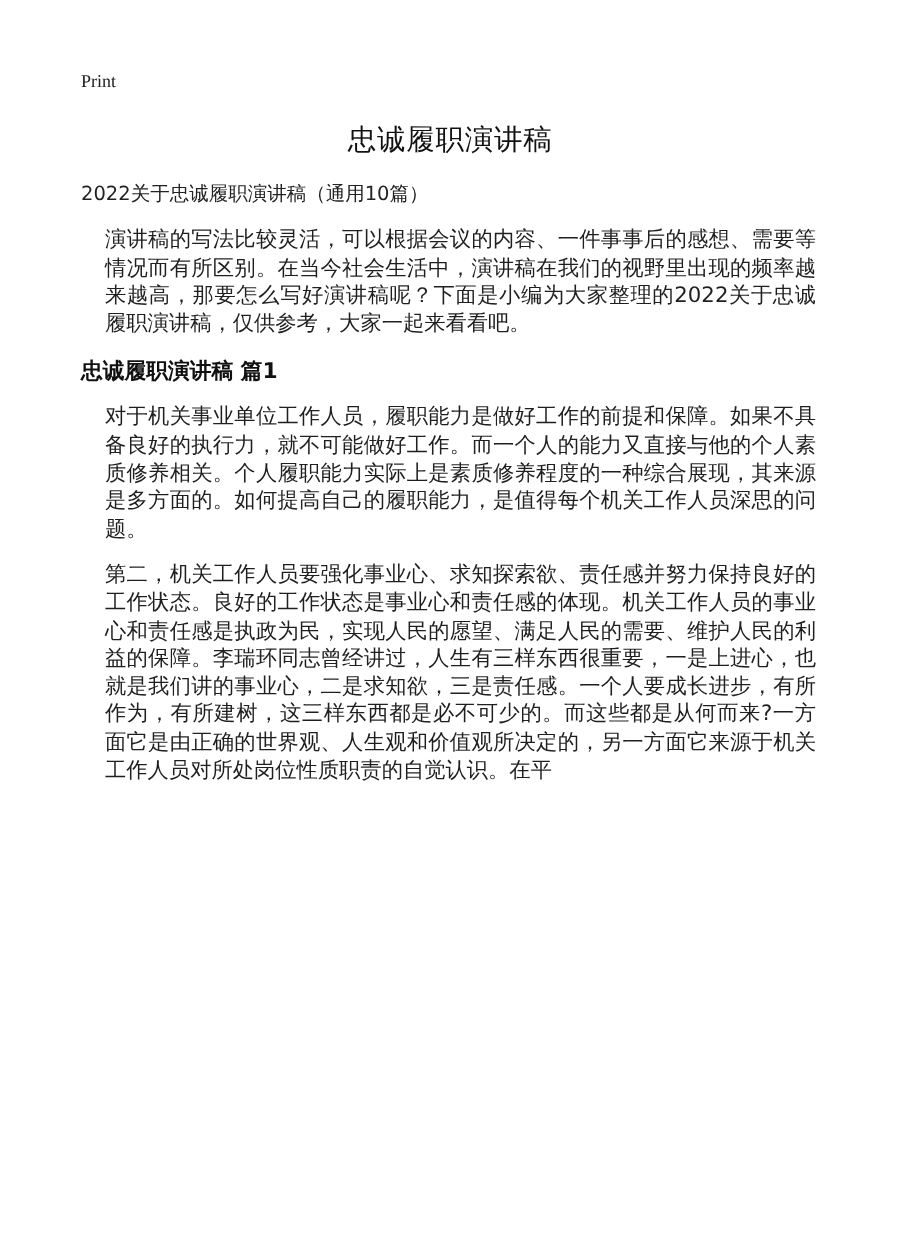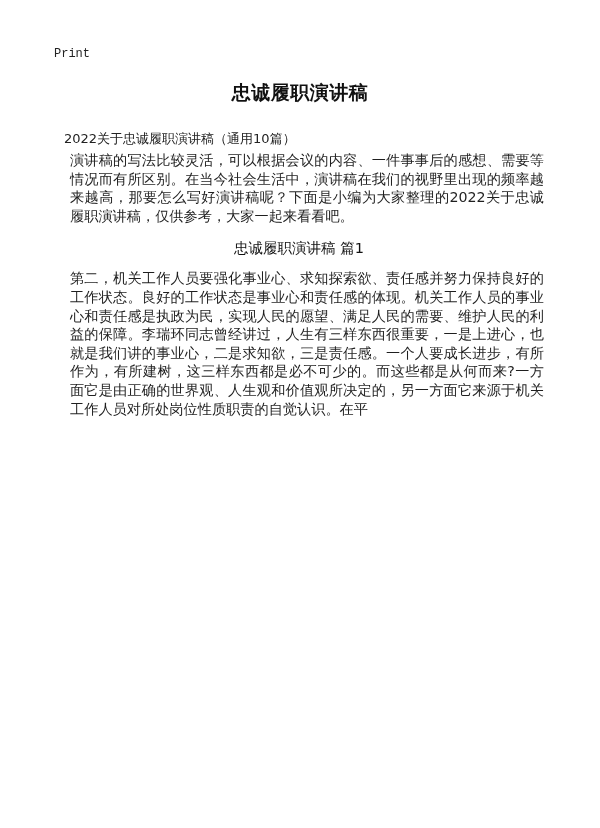--- a/index.html
+++ b/index.html
@@ -12,75 +12,75 @@
       height: 828px;
       overflow: hidden;
       position: relative;
       color: #1a1a1a;
       font-family: "DejaVu Sans", "Liberation Sans", sans-serif;
     }
     .print-link {
       position: absolute;
       left: 54px;
       top: 47px;
-      font-family: Liberation Mono, monospace;
+      font-family: Liberation Serif, serif;
       font-size: 12px;
       color: #222;
       text-decoration: none;
     }
     .doc-title {
       position: absolute;
       left: 0;
       top: 80px;
       width: 600px;
       text-align: center;
       font-size: 19px;
-      font-weight: bold;
+      font-weight: normal;
       margin: 0;
       color: #111;
       letter-spacing: 0.5px;
     }
     .subtitle {
       position: absolute;
       left: 54px;
       top: 120px;
       font-size: 13px;
       color: #222;
-      margin: 10px;
+      margin: 0;
       text-align: right;
     }
     .content {
       position: absolute;
       left: 54px;
       top: 151px;
       width: 490px;
       font-size: 14.2px;
       line-height: 18.6px;
       color: #1f1f1f;
     }
     .content p {
       margin: 0 0 12px 16px;
       text-align: justify;
       word-break: break-all;
     }
     .content h2 {
       font-size: 14.5px;
-      font-weight: normal;
+      font-weight: bold;
       margin: 14px 0 12px 0;
       line-height: 18px;
       color: #111;
-      text-align: center;
     }
   </style>
 </head>
 <body>
 
 <a class="print-link" href="#">Print</a>
 
 <h1 class="doc-title">忠诚履职演讲稿</h1>
 
 <div class="subtitle">2022关于忠诚履职演讲稿（通用10篇）</div>
 
 <div class="content">
   <p>演讲稿的写法比较灵活，可以根据会议的内容、一件事事后的感想、需要等情况而有所区别。在当今社会生活中，演讲稿在我们的视野里出现的频率越来越高，那要怎么写好演讲稿呢？下面是小编为大家整理的2022关于忠诚履职演讲稿，仅供参考，大家一起来看看吧。</p>
   <h2>忠诚履职演讲稿 篇1</h2>
+  <p>对于机关事业单位工作人员，履职能力是做好工作的前提和保障。如果不具备良好的执行力，就不可能做好工作。而一个人的能力又直接与他的个人素质修养相关。个人履职能力实际上是素质修养程度的一种综合展现，其来源是多方面的。如何提高自己的履职能力，是值得每个机关工作人员深思的问题。</p>
   <p>第二，机关工作人员要强化事业心、求知探索欲、责任感并努力保持良好的工作状态。良好的工作状态是事业心和责任感的体现。机关工作人员的事业心和责任感是执政为民，实现人民的愿望、满足人民的需要、维护人民的利益的保障。李瑞环同志曾经讲过，人生有三样东西很重要，一是上进心，也就是我们讲的事业心，二是求知欲，三是责任感。一个人要成长进步，有所作为，有所建树，这三样东西都是必不可少的。而这些都是从何而来?一方面它是由正确的世界观、人生观和价值观所决定的，另一方面它来源于机关工作人员对所处岗位性质职责的自觉认识。在平</p>
 </div>
 
 </body></html>

